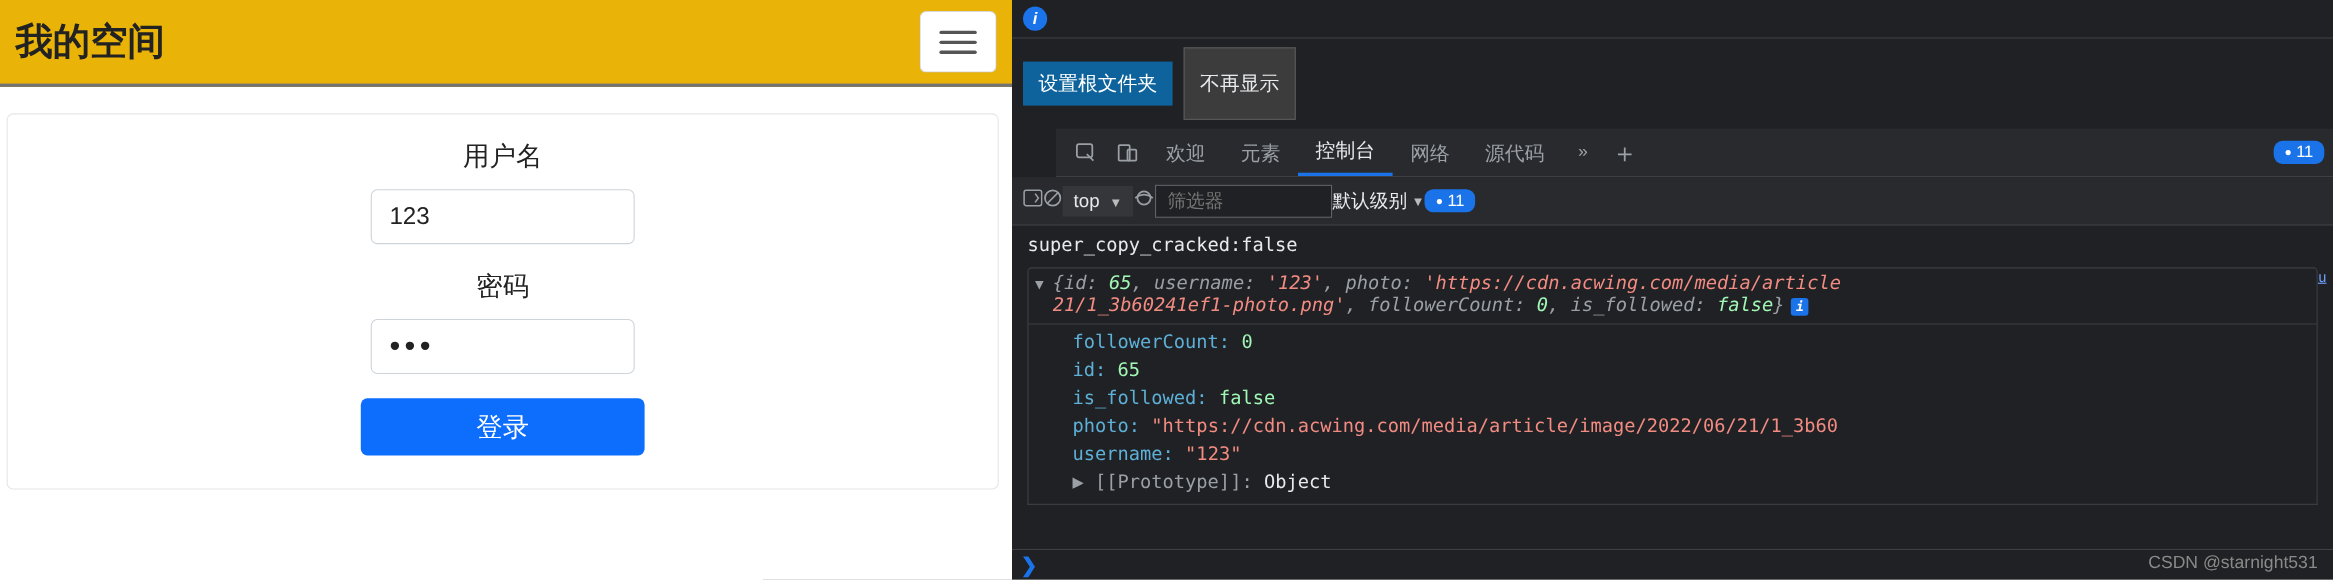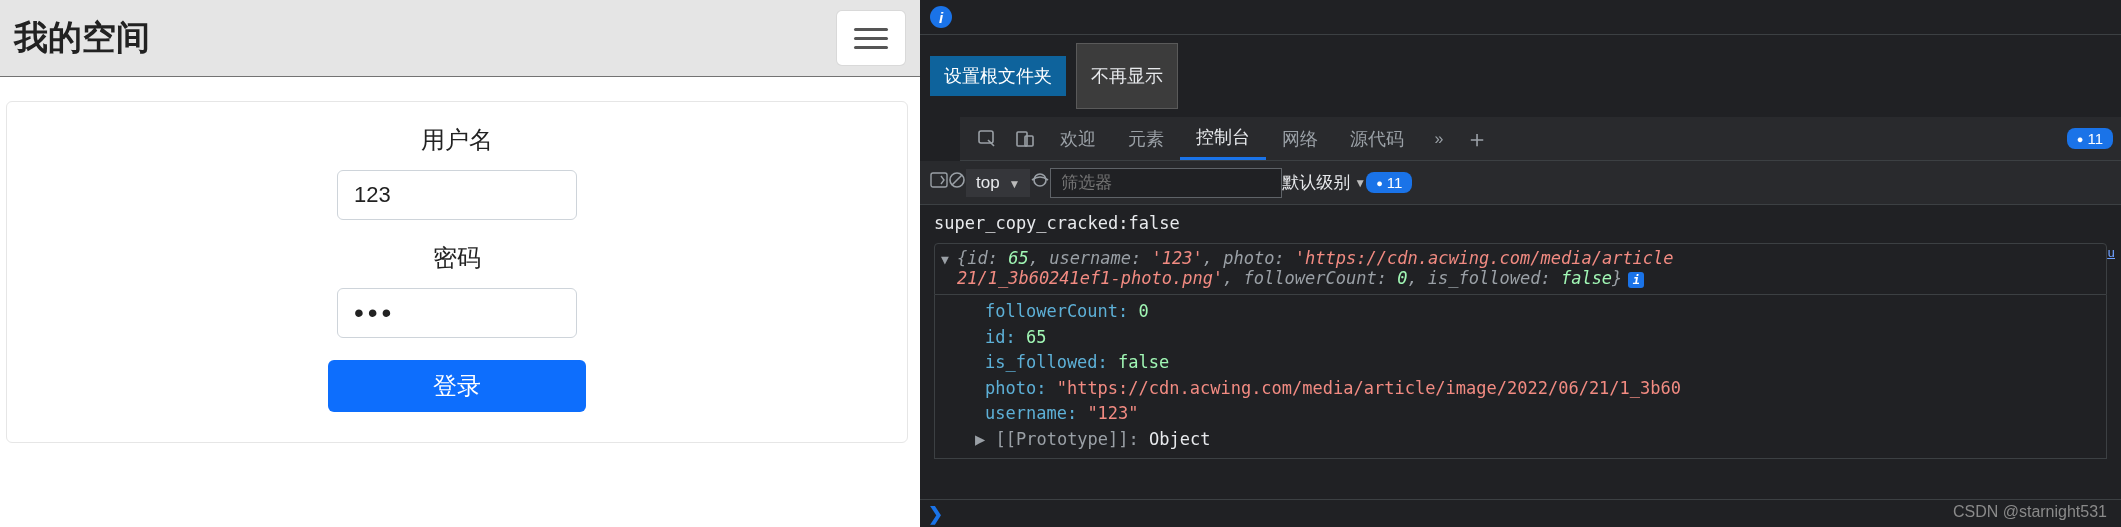--- a/index.html
+++ b/index.html
@@ -1,18 +1,18 @@
 <!DOCTYPE html>
 <html><head>
 <meta charset="utf-8">
 <style>
 * { margin: 0; padding: 0; box-sizing: border-box; }
 body { font-family: -apple-system, "Segoe UI", sans-serif; display: flex; width: 2121px; height: 527px; overflow: hidden; }
 .left-pane { width: 920px; height: 100%; background: #fff; }
-.navbar { display: flex; justify-content: space-between; align-items: center; padding: 10px 14px; background: #e5e5e5; border-bottom: 1px solid #737373; }
+.navbar { display: flex; justify-content: space-between; align-items: center; padding: 10px 14px; background: #eab308; border-bottom: 3px solid #737373; }
 .brand { font-size: 34px; font-weight: 700; color: #222; }
 .hamburger { width: 70px; height: 56px; border: 1px solid rgba(0,0,0,0.15); border-radius: 6px; background: #fff; display: flex; flex-direction: column; justify-content: center; align-items: center; gap: 6px; cursor: pointer; }
 .hamburger span { width: 34px; height: 3px; background: #555; border-radius: 2px; }
 .card { margin: 24px 12px 0 6px; border: 1px solid #e6e6e6; border-radius: 6px; padding: 22px 0 30px 0; background: #fff; }
 .form-group { display: flex; flex-direction: column; align-items: center; margin-bottom: 22px; }
 .form-label { font-size: 24px; color: #222; margin-bottom: 14px; }
 .form-input { width: 240px; height: 50px; border: 1px solid #ced4da; border-radius: 6px; padding: 0 16px; font-size: 22px; color: #222; }
 .form-input.password { letter-spacing: 4px; font-size: 28px; }
 .login-btn { display: block; margin: 0 auto; width: 258px; height: 52px; background: #0d6efd; color: #fff; font-size: 24px; border: none; border-radius: 6px; cursor: pointer; }
 
@@ -26,29 +26,29 @@
 .tab-bar { display: flex; align-items: center; background: #292a2d; border-bottom: 1px solid #3c4043; height: 44px; padding: 0 8px; margin-left: 40px; }
 .tab-icon { width: 30px; height: 30px; display: flex; align-items: center; justify-content: center; color: #9aa0a6; margin: 0 4px; cursor: pointer; }
 .tab-label { color: #9aa0a6; font-size: 18px; padding: 0 16px; cursor: pointer; height: 100%; display: flex; align-items: center; }
 .tab-label.active { color: #e8eaed; border-bottom: 3px solid #1a73e8; }
 .badge-blue { background: #1a73e8; color: #fff; border-radius: 8px; padding: 2px 10px; font-size: 15px; display: flex; align-items: center; gap: 4px; }
 .badge-blue::before { content: "●"; font-size: 11px; }
 .tab-spacer { flex: 1; }
 .toolbar { display: flex; align-items: center; background: #292a2d; border-bottom: 1px solid #3c4043; height: 44px; padding: 0 10px; }
 .toolbar select, .dropdown-like { background: #35363a; color: #e8eaed; border: none; font-size: 17px; padding: 4px 10px; cursor: pointer; }
 .chevron { font-size: 12px; color: #bbb; margin-left: 4px; }
-.filter-input { background: #202124; border: 1px solid #5f6368; color: #e8eaed; font-size: 17px; padding: 4px 10px; width: 232px; }
+.filter-input { background: #202124; border: 1px solid #5f6368; color: #e8eaed; font-size: 17px; padding: 4px 10px; width: 161px; }
 .toolbar-icon { color: #9aa0a6; font-size: 18px; cursor: pointer; }
 .level { color: #e8eaed; font-size: 17px; display: flex; align-items: center; cursor: pointer; }
 .console-body { padding: 6px 14px 0 14px; color: #e8eaed; font-family: Consolas, Menlo, monospace; font-size: 17px; }
 .log-line { padding: 2px 0 10px 0; font-family: Consolas, Menlo, monospace; }
 .obj-summary { color: #9aa0a6; font-style: italic; padding: 4px 6px 6px 22px; border: 1px solid #3c4043; border-radius: 4px 4px 0 0; position: relative; white-space: nowrap; overflow: hidden; }
 .obj-body { border: 1px solid #3c4043; border-top: none; padding: 4px 6px 6px 40px; line-height: 1.5; }
 .tri { position: absolute; left: 6px; top: 8px; color: #9aa0a6; font-size: 13px; }
-.k-prop { color: #5db0d7; margin-left: 10px; }
+.k-prop { color: #5db0d7; }
 .k-num { color: #a1f7b5; }
 .k-str { color: #f28b82; }
 .k-bool { color: #a1f7b5; }
 .k-obj { color: #e8eaed; }
 .k-int { color: #9aa0a6; }
 .prompt-row { display: flex; align-items: center; height: 28px; padding-left: 8px; border-top: 1px solid #3c4043; position: absolute; left:0; right:0; bottom:0; }
 .prompt-chevron { color: #1a73e8; font-size: 18px; font-weight: bold; }
 .watermark { position: absolute; right: 14px; bottom: 6px; color: #8a8a8a; font-size: 16px; }
 .obj-summary .sq { display:inline-block; width:16px; height:16px; background:#1a73e8; color:#fff; font-size:12px; font-style:italic; font-weight:bold; text-align:center; line-height:16px; border-radius:3px; margin-left:6px; }
 .micro-u { position:absolute; right:6px; top:40px; color:#6ea0ff; font-size:13px; text-decoration:underline; }

